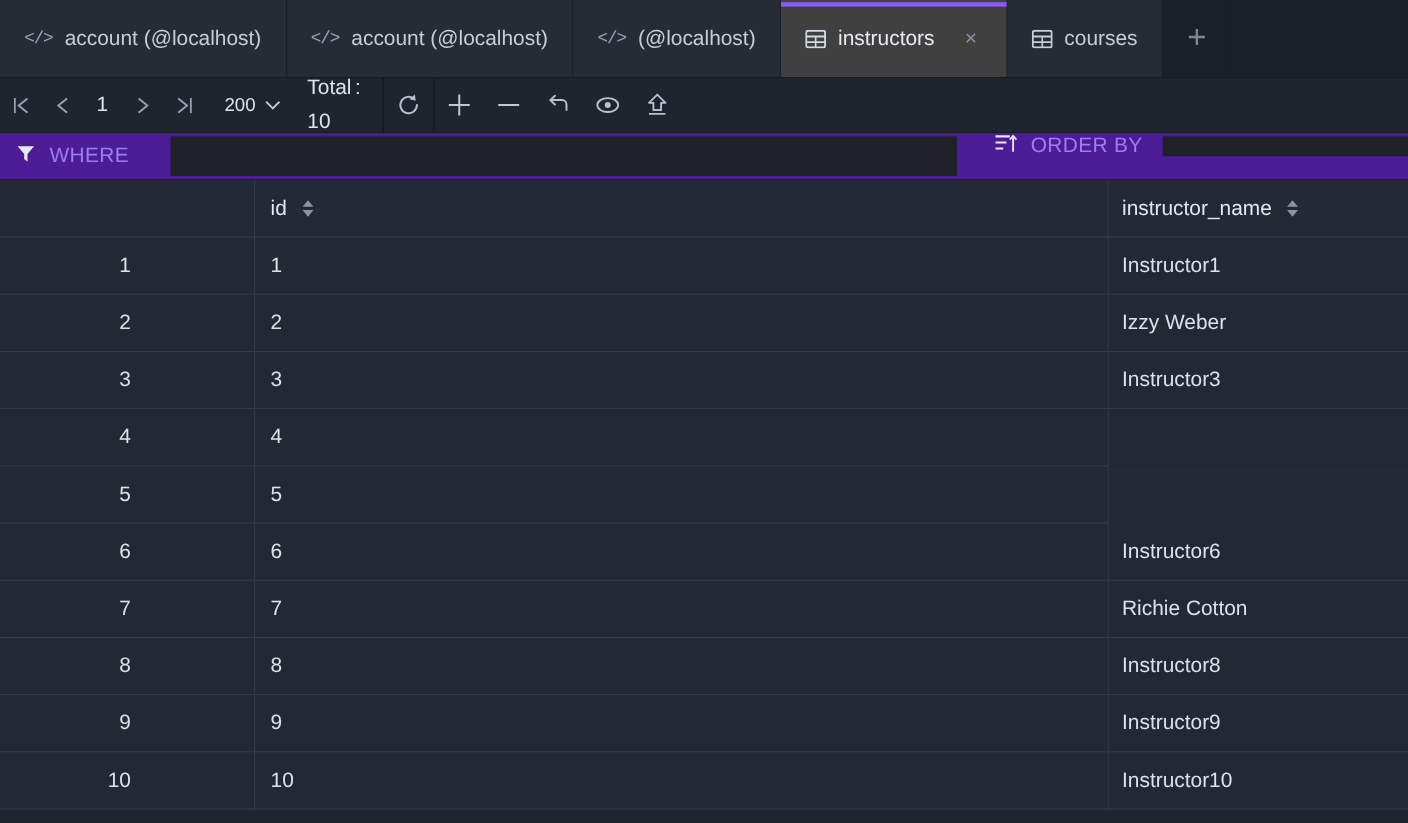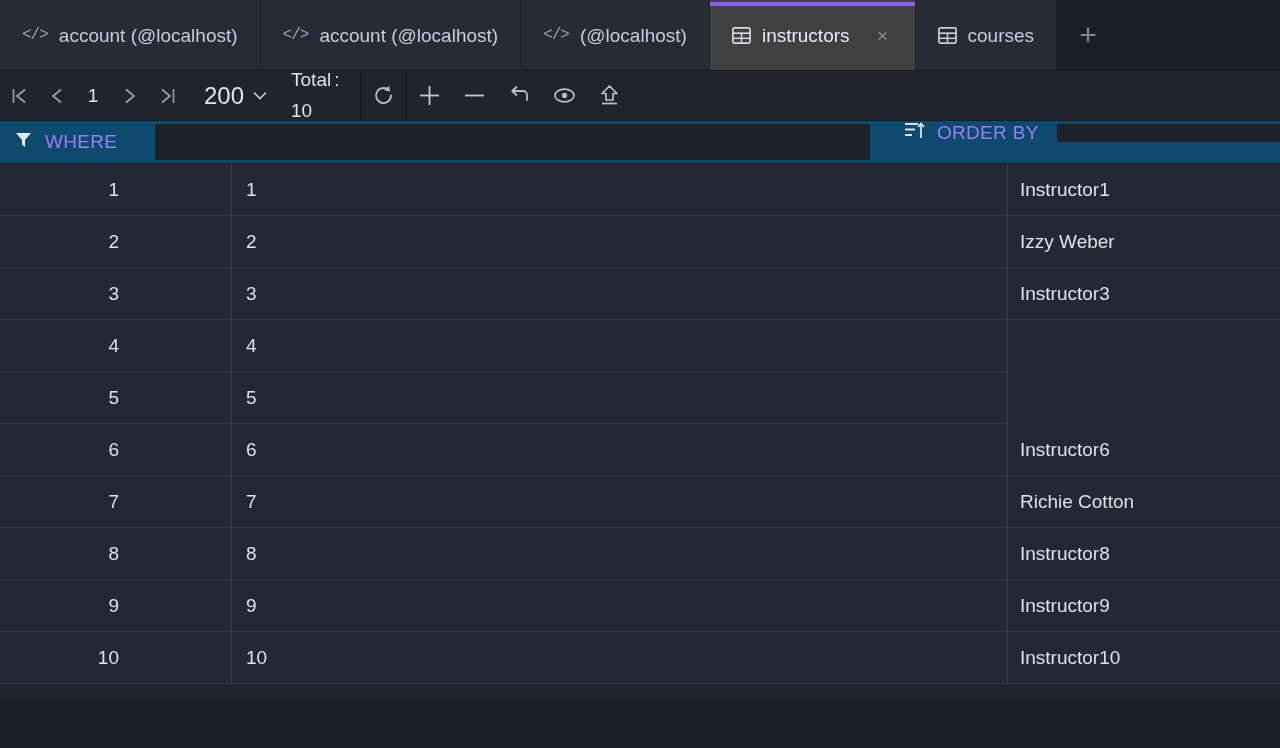--- a/index.html
+++ b/index.html
@@ -84,40 +84,40 @@
     color: #9aa2b1; cursor: pointer;
   }
   .page-num {
     min-width: 34px; text-align: center;
     color: #dfe3ea; font-size: 19px;
   }
   .tb-sep { width: 1px; height: 100%; background: #141820; }
   .limit {
     display: flex; align-items: center; gap: 9px;
     padding: 0 14px 0 18px;
-    font-size: 24px; color: #dfe3ea; cursor: pointer;
+    font-size: 17px; color: #dfe3ea; cursor: pointer;
   }
   .caret { font-size: 13px; color: #b9c0cc; }
   .total {
     display: flex; align-items: baseline; gap: 9px;
     padding: 0 20px 0 10px;
     font-size: 19px; color: #dfe3ea; flex-direction: column;
   }
   .icon-btn {
     width: 45px; height: 100%;
     display: flex; align-items: center; justify-content: center;
     cursor: pointer;
   }
 
   
   .filterbar {
     display: flex;
     align-items: stretch;
     height: 43px;
-    background: #0c4a6e;
+    background: #4c1d95;
     border-bottom: 1px solid #141820;
     gap: 20px;
   }
   .filter-label {
     display: flex; align-items: center; gap: 12px;
     padding: 0 18px 0 14px;
     color: #9d7ef0;
     font-size: 19px;
     letter-spacing: .3px;
     cursor: pointer;
@@ -322,20 +322,41 @@
           <polyline points="14,6 17,2.5 20,6" fill="none" stroke="#e6e9ef" stroke-width="1.7"></polyline>
         </svg>
       </span>
       <span>ORDER BY</span>
     </div>
     <input class="filter-input" type="text" value="" style="">
   </div>
 </div>
 
 <div class="grid">
+  <div class="grid-row grid-head">
+    <div class="cell c-rownum"></div>
+    <div class="cell c-id">
+      <span class="hcell-inner">
+        <span>id</span>
+        <span class="sortbox">
+            <i class="up"></i>
+            <i class="dn"></i>
+          </span>
+      </span>
+    </div>
+    <div class="cell c-name">
+      <span class="hcell-inner">
+        <span>instructor_name</span>
+        <span class="sortbox">
+            <i class="up"></i>
+            <i class="dn"></i>
+          </span>
+      </span>
+    </div>
+  </div>
   <div class="grid-body" id="grid-body">
       <div class="grid-row">
         <div class="cell c-rownum">1</div>
         <div class="cell c-id">1</div>
         <div class="cell c-name">Instructor1</div>
       </div>
       <div class="grid-row">
         <div class="cell c-rownum">2</div>
         <div class="cell c-id">2</div>
         <div class="cell c-name">Izzy Weber</div>

